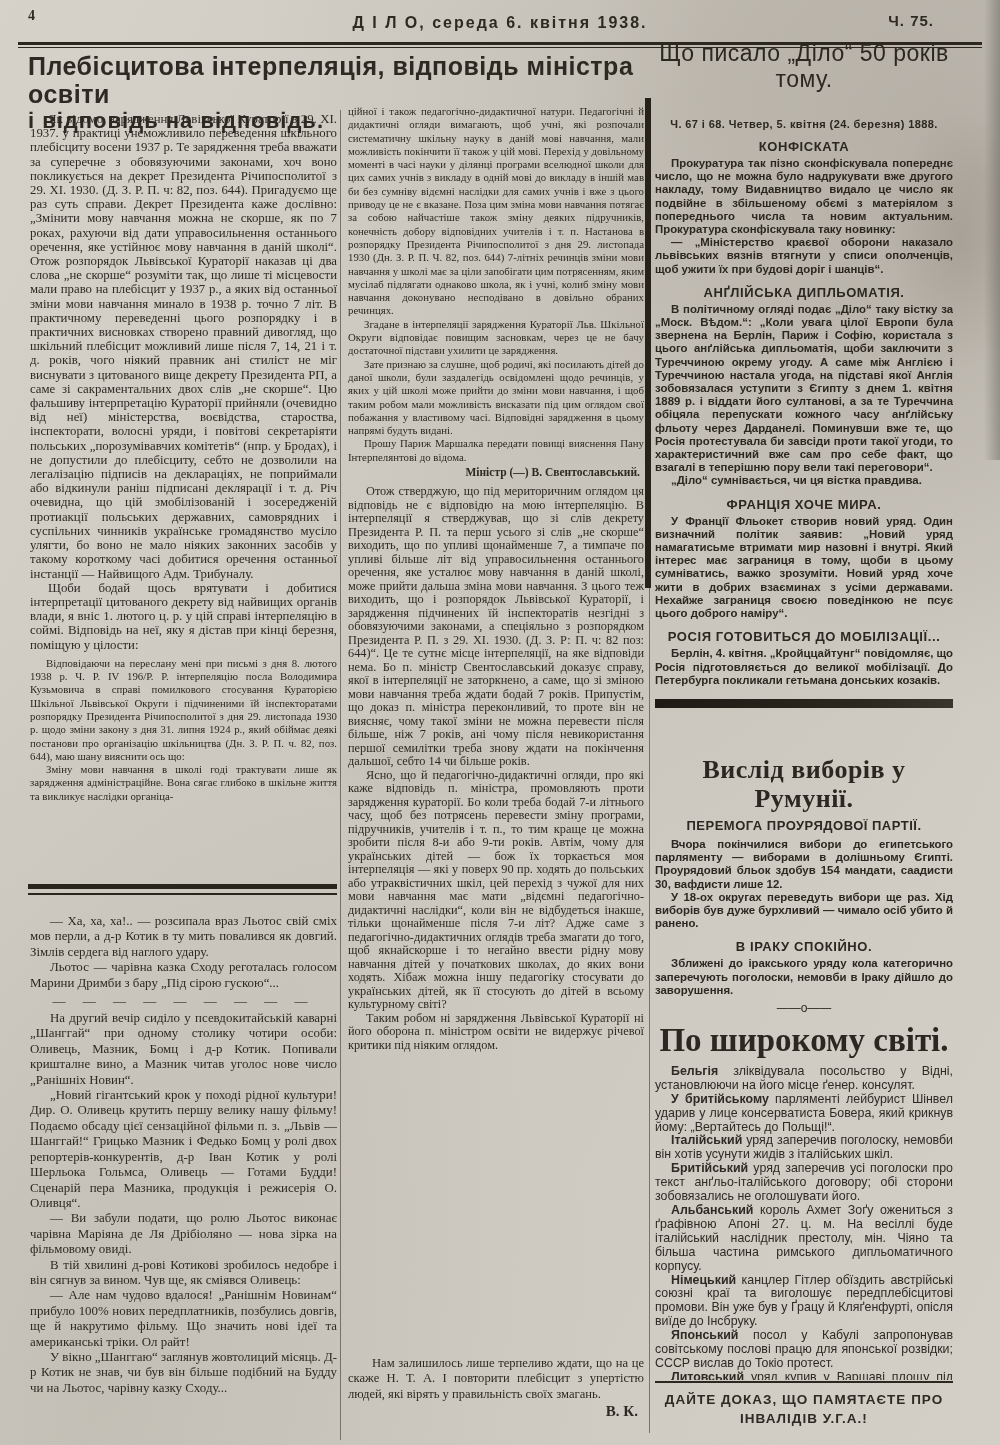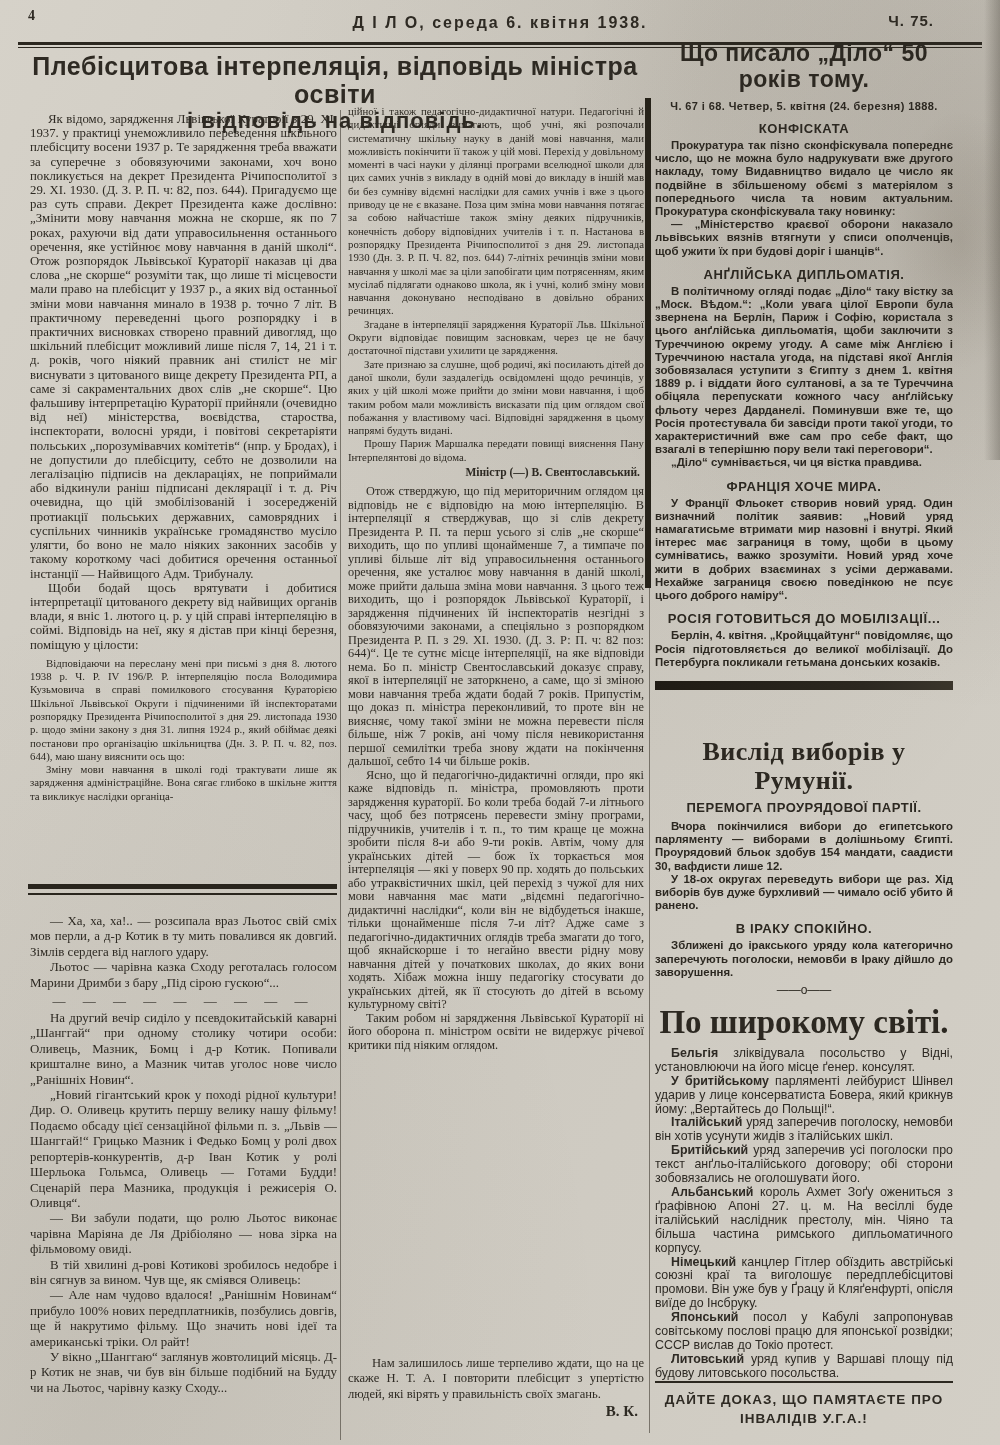--- a/index.html
+++ b/index.html
@@ -26,21 +26,21 @@
   .header{position:absolute;top:6px;left:18px;right:18px;height:32px;}
   .pagenum{position:absolute;left:10px;top:2px;font-weight:bold;font-size:14px;}
   .masthead{position:absolute;left:0;right:0;top:8px;text-align:center;
     font-family:"Liberation Sans",sans-serif;font-weight:bold;font-size:16px;letter-spacing:2px;}
   .issue{position:absolute;right:48px;top:6px;font-family:"Liberation Sans",sans-serif;
     font-weight:bold;font-size:15px;letter-spacing:1px;}
   .header-rule{position:absolute;top:42px;left:18px;right:18px;height:2px;
     border-top:3px solid #2c2820;border-bottom:1px solid #2c2820;}
 
   
-  .main-headline{position:absolute;left:28px;top:52px;width:614px;text-align:center;
+  .main-headline{position:absolute;left:28px;top:52px;width:614px;
     font-family:"Liberation Sans",sans-serif;font-weight:bold;}
   .main-headline .hl1{font-size:25px;line-height:28px;letter-spacing:.5px;}
   .main-headline .hl2{font-size:22px;line-height:26px;letter-spacing:1px;}
 
   
   .col{position:absolute;overflow:hidden;}
   .left-col{left:30px;top:112px;width:307px;height:768px;}
   .mid-col{left:348px;top:100px;width:296px;height:1244px;}
   .right-col{left:655px;top:40px;width:298px;height:1340px;}
   .feuilleton{left:30px;top:914px;width:307px;height:531px;}
@@ -66,22 +66,22 @@
   .closing .sig{position:absolute;right:6px;bottom:6px;font-size:15px;font-weight:bold;}
 
   
   .vrule{position:absolute;width:1px;background:rgba(50,44,34,.55);}
   .vrule-1{left:340px;top:110px;height:1330px;}
   .vrule-2{left:649px;top:588px;height:845px;}
   .vbar{position:absolute;left:645px;top:98px;width:6px;height:490px;background:#262219;}
 
   
   .right-col{font-family:"Liberation Sans",sans-serif;color:#2c2821;}
-  .fifty-headline{font-weight:bold;font-size:23px;line-height:26px;text-align:center;
-    letter-spacing:.5px;margin-bottom:8px;}
+  .fifty-headline{font-weight:normal;font-size:23px;line-height:26px;text-align:center;
+    letter-spacing:.5px;margin-bottom:26px;}
   .fifty-dateline{font-weight:bold;font-size:11px;text-align:center;margin-bottom:8px;letter-spacing:.4px;}
   .sec-title{font-weight:bold;font-size:13px;text-align:center;letter-spacing:.6px;margin:9px 0 3px 0;}
   .rc-body{font-weight:bold;font-size:11.4px;line-height:13.2px;text-align:justify;text-indent:16px;}
   .hbar{height:9px;background:linear-gradient(to right,#1f1b14,#2c2820 70%,#3a352b);margin:12px 0 10px 0;}
   .romania-headline{font-family:"Liberation Serif",serif;font-weight:bold;font-size:26px;
     line-height:29px;text-align:center;letter-spacing:.5px;margin-top:47px;}
   .romania-sub{font-weight:bold;font-size:13px;text-align:center;margin:5px 0 5px 0;letter-spacing:.5px;}
   .small-divider{text-align:center;font-size:12px;line-height:16px;margin:3px 0;}
   .world-headline{font-family:"Liberation Serif",serif;font-weight:bold;font-size:33px;
     line-height:36px;text-align:center;margin:6px 0 7px 0;}

